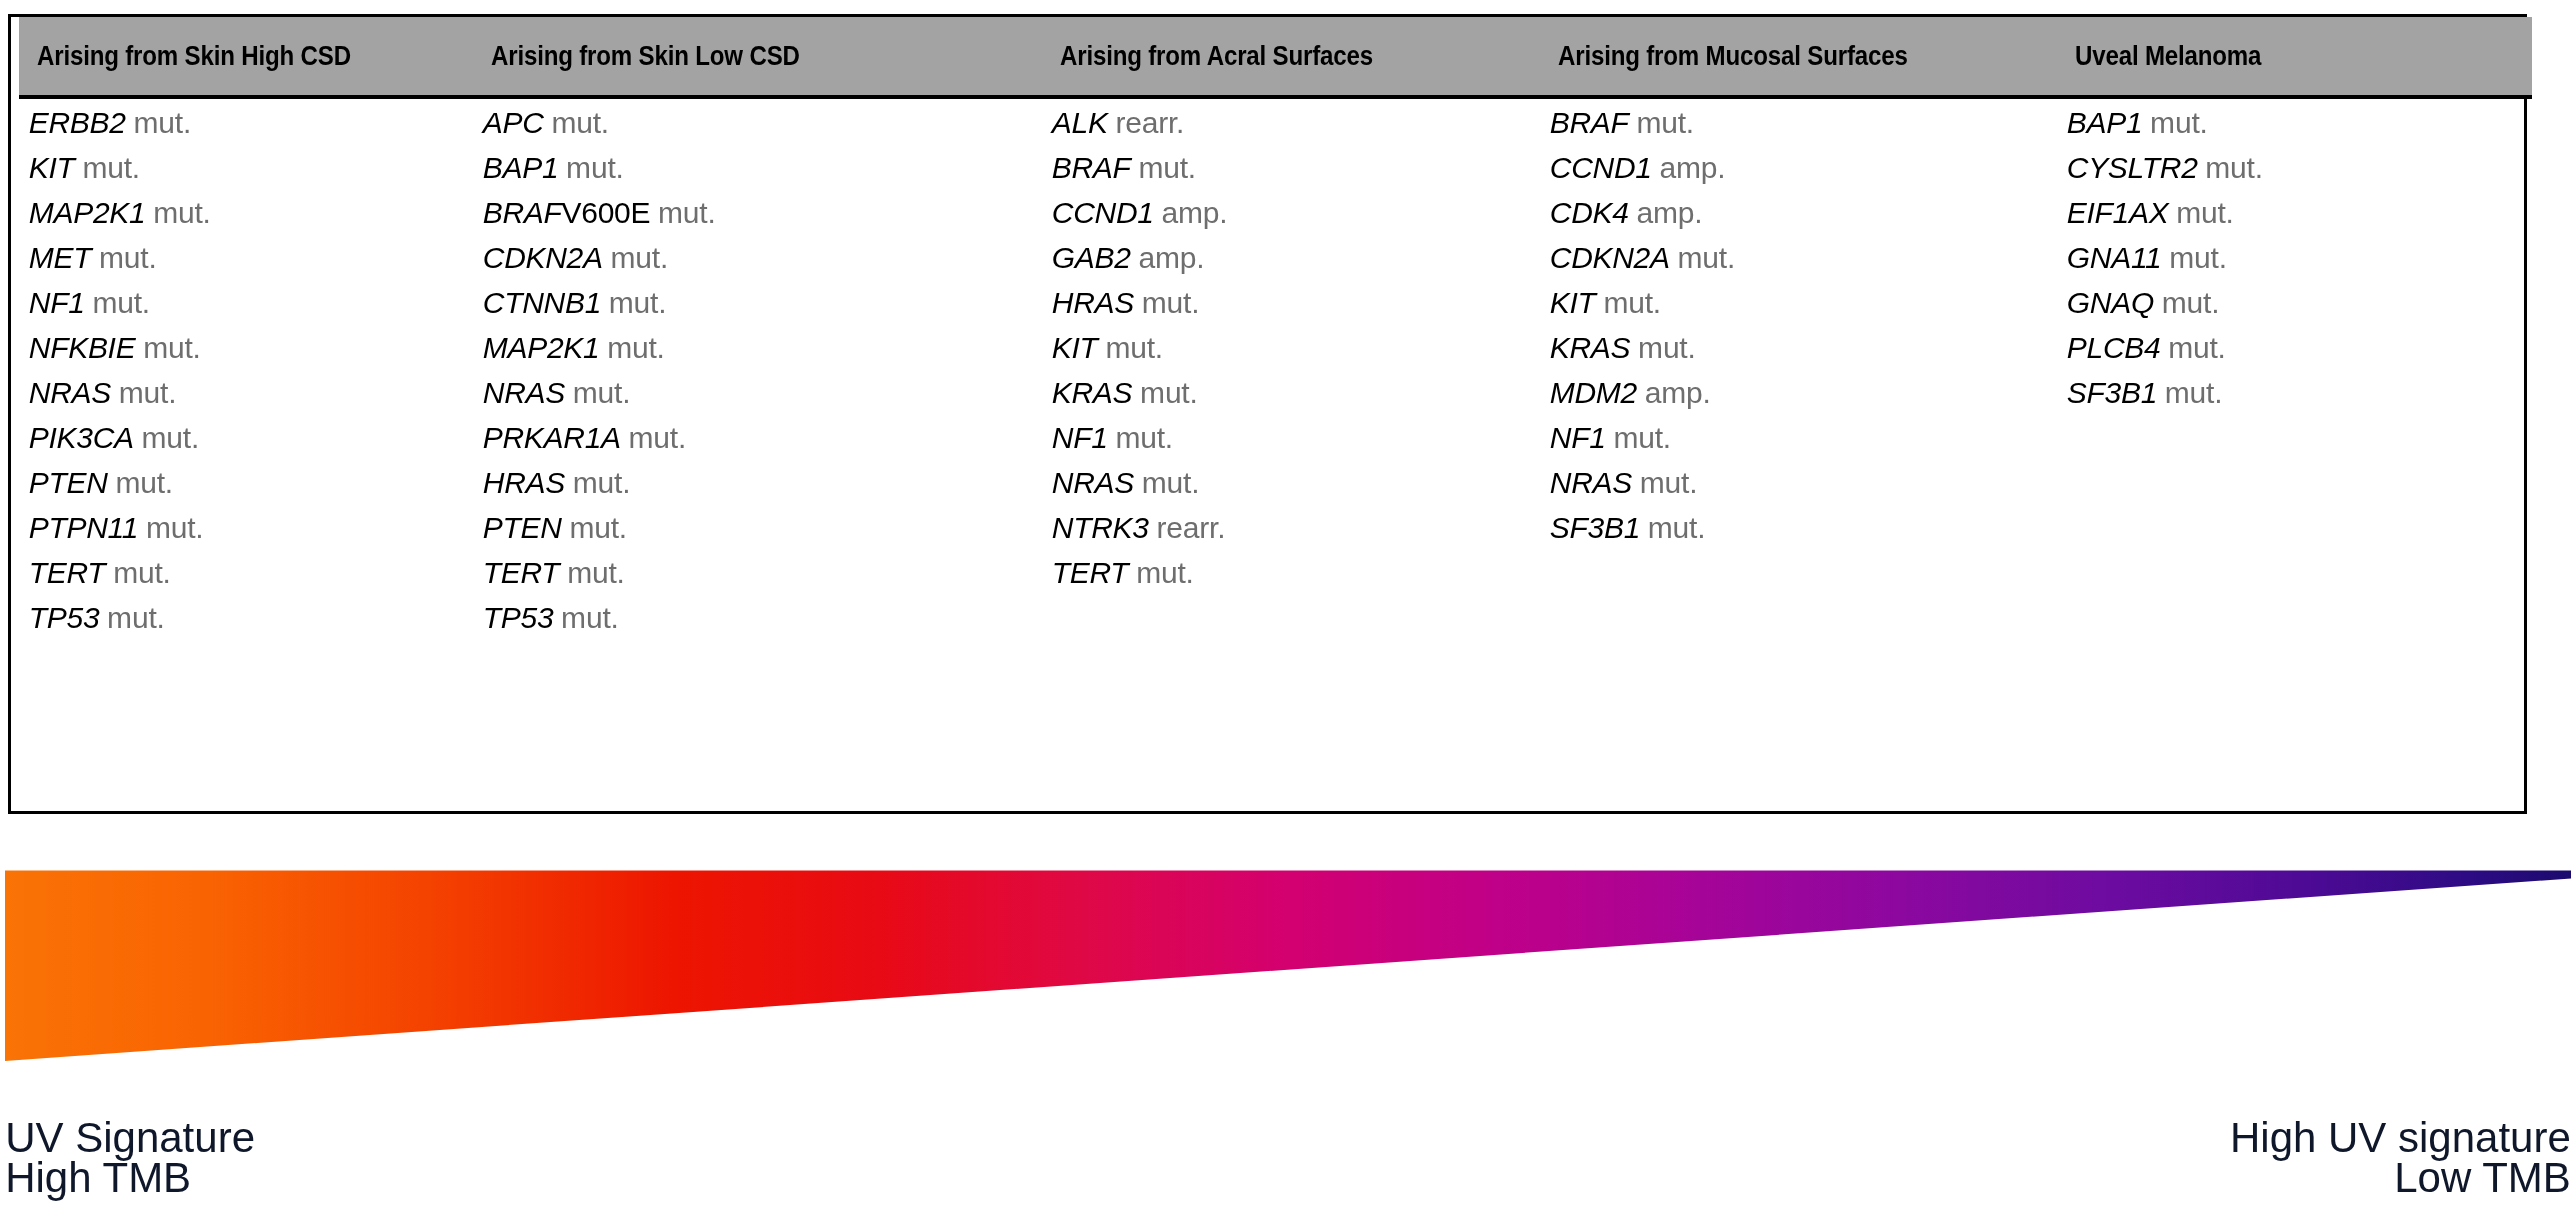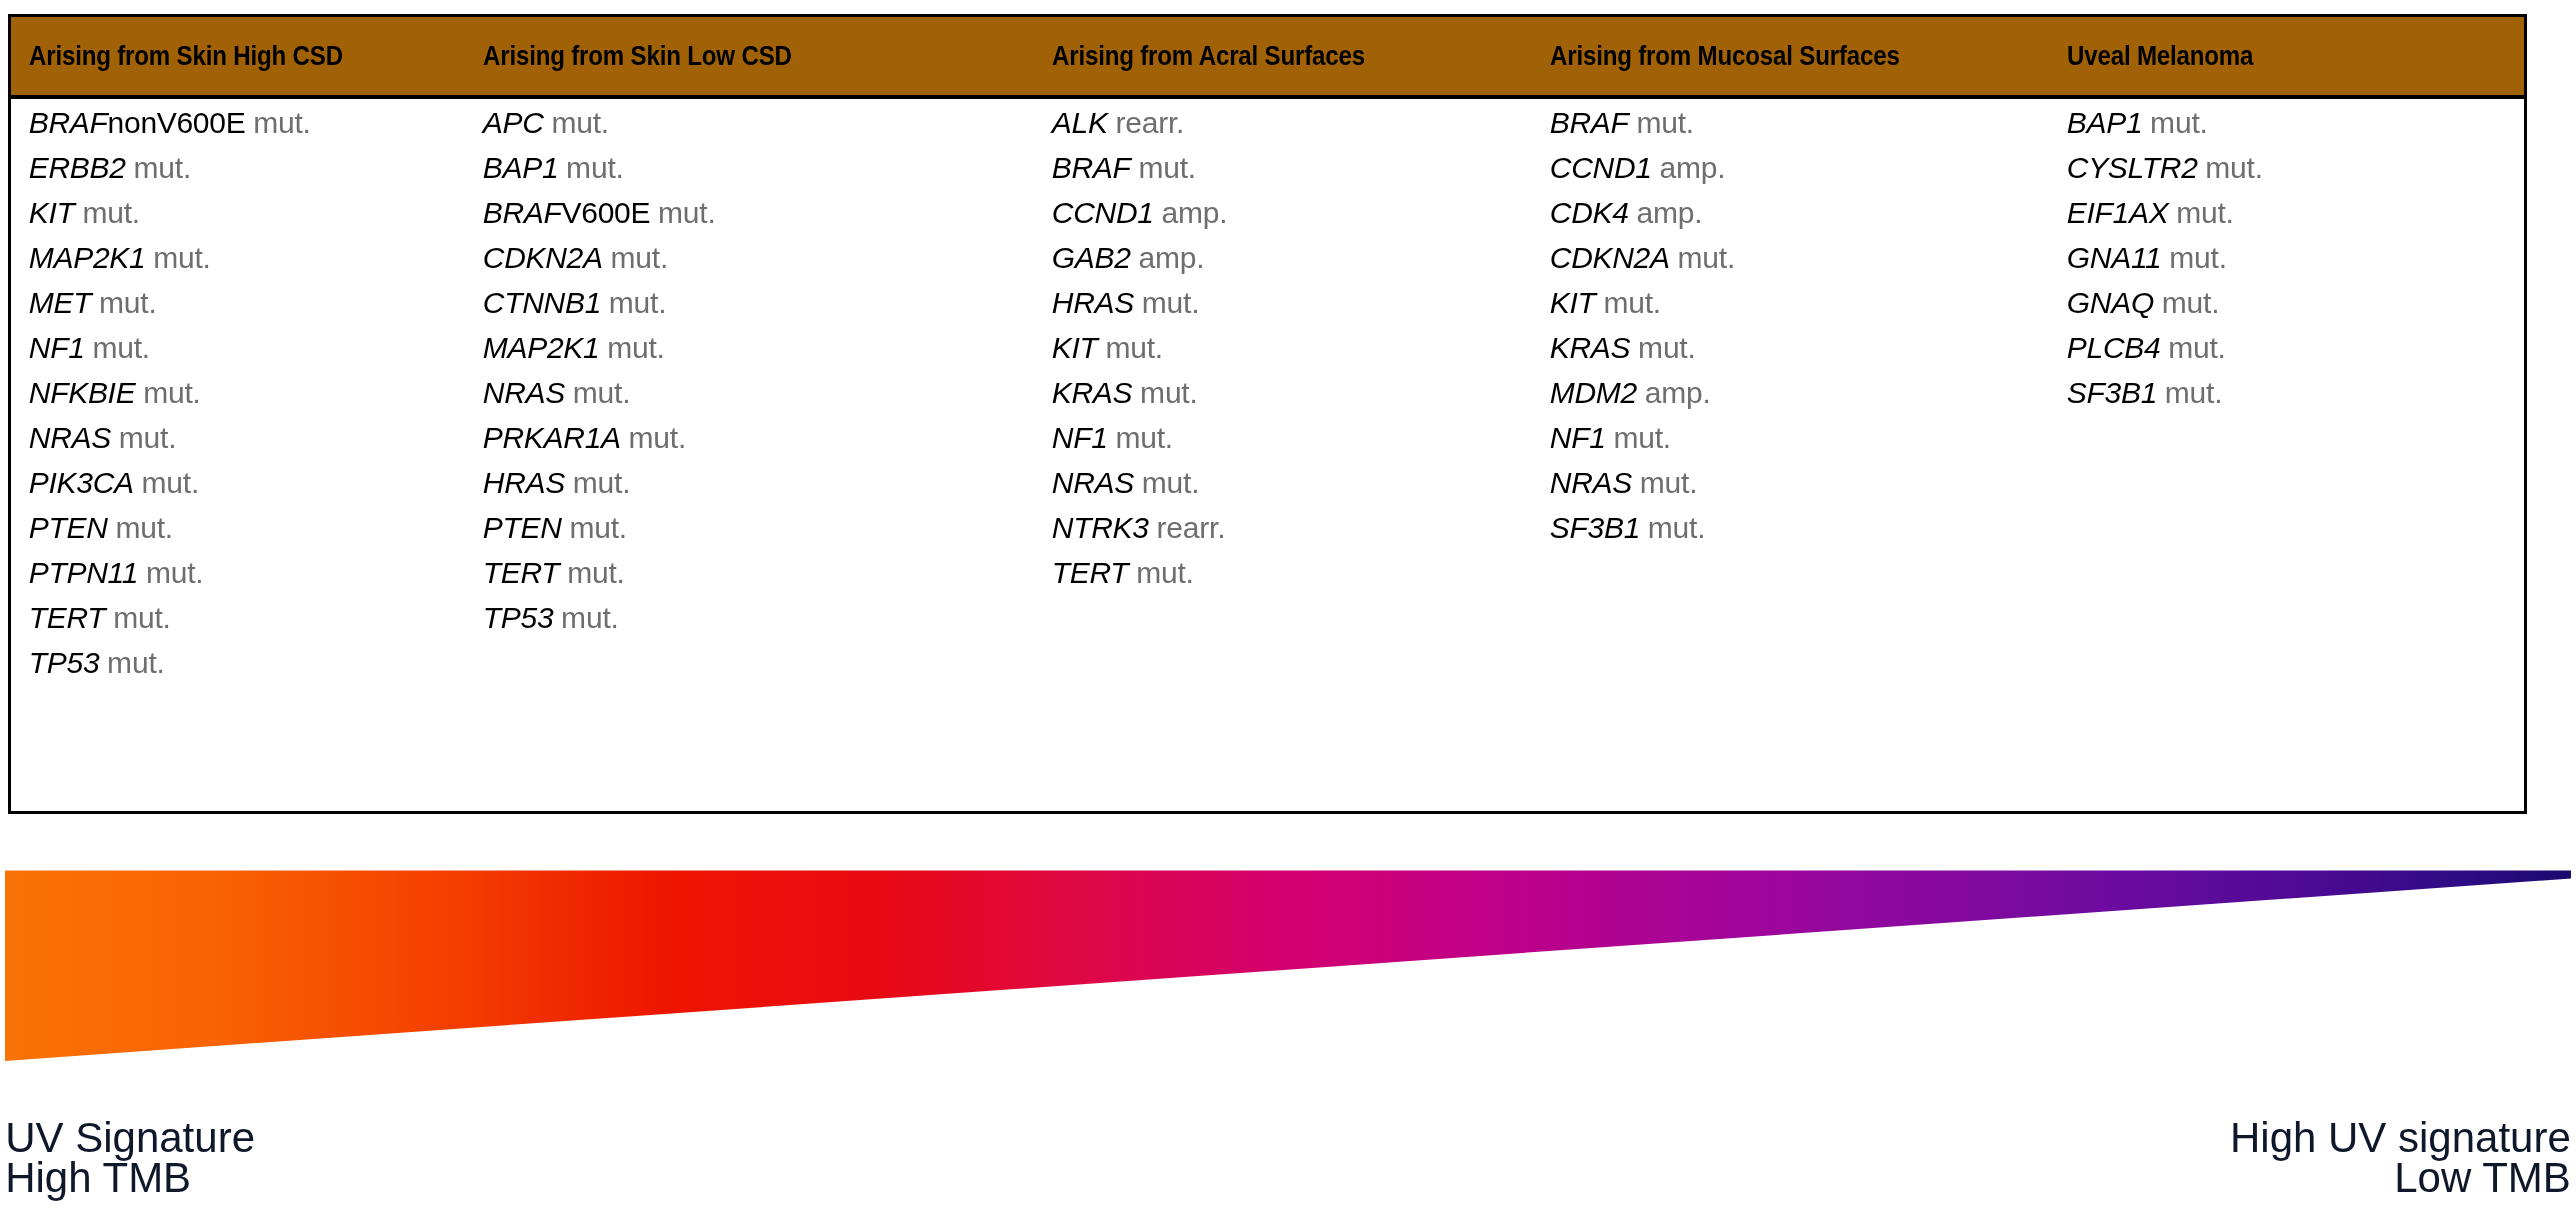--- a/index.html
+++ b/index.html
@@ -22,25 +22,25 @@
     top: 14.3px;
     width: 2519px;
     height: 800px;
     border: 3.9px solid #000000;
     box-sizing: border-box;
     background: #ffffff;
   }
 
   #table-header-row {
     position: absolute;
-    left: 0;
+    left: 8px;
     top: 0;
     width: 100%;
     height: 78px;
-    background: #a16207;
+    background: #a3a3a3;
     border-bottom: 4.6px solid #000000;
     box-sizing: content-box;
     text-align: center;
   }
 
   .header-cell {
     position: absolute;
     top: 0;
     height: 78px;
     display: flex;
@@ -149,21 +149,20 @@
     <div class="header-cell" style="left: 1539px;">
       <span>Arising from Mucosal Surfaces</span>
     </div>
     <div class="header-cell" style="left: 2056px;">
       <span>Uveal Melanoma</span>
     </div>
   </div>
 
   <div id="table-body">
     <div class="body-col" style="left: 18px;">
-        <div class="gene-row"><span class="gene-name">BRAF</span><span class="gene-alt">nonV600E</span><span class="gene-kind">mut.</span></div>
         <div class="gene-row"><span class="gene-name">ERBB2</span><span class="gene-kind">mut.</span></div>
         <div class="gene-row"><span class="gene-name">KIT</span><span class="gene-kind">mut.</span></div>
         <div class="gene-row"><span class="gene-name">MAP2K1</span><span class="gene-kind">mut.</span></div>
         <div class="gene-row"><span class="gene-name">MET</span><span class="gene-kind">mut.</span></div>
         <div class="gene-row"><span class="gene-name">NF1</span><span class="gene-kind">mut.</span></div>
         <div class="gene-row"><span class="gene-name">NFKBIE</span><span class="gene-kind">mut.</span></div>
         <div class="gene-row"><span class="gene-name">NRAS</span><span class="gene-kind">mut.</span></div>
         <div class="gene-row"><span class="gene-name">PIK3CA</span><span class="gene-kind">mut.</span></div>
         <div class="gene-row"><span class="gene-name">PTEN</span><span class="gene-kind">mut.</span></div>
         <div class="gene-row"><span class="gene-name">PTPN11</span><span class="gene-kind">mut.</span></div>

